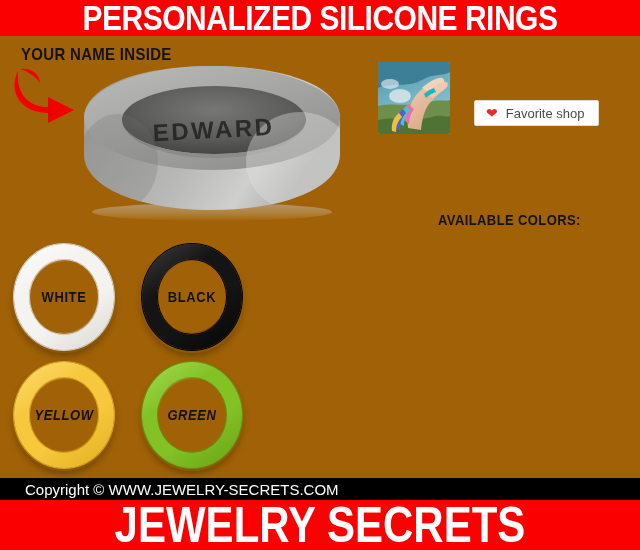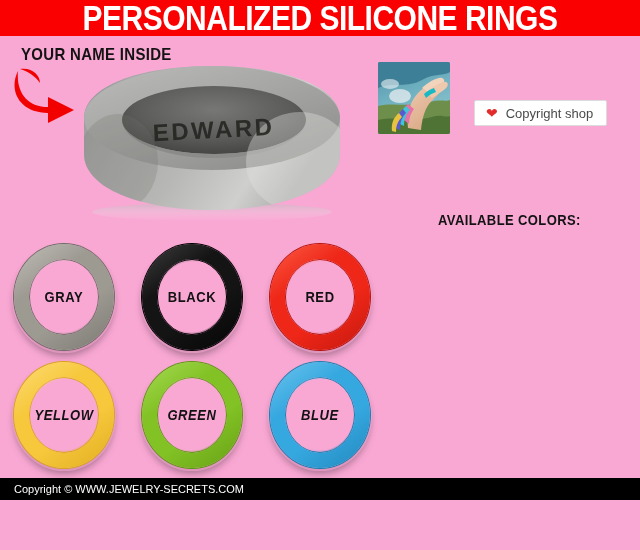--- a/index.html
+++ b/index.html
@@ -7,21 +7,21 @@
     padding: 0;
     background: #ffffff;
   }
   body {
     font-family: "Liberation Sans", sans-serif;
   }
   #page {
     position: relative;
     width: 640px;
     height: 550px;
-    background: #f9a8d4;
+    background: #a16207;
     overflow: hidden;
   }
 
   
   .banner {
     position: absolute;
     left: 0;
     width: 640px;
     background: #fb0000;
     display: flex;
@@ -49,22 +49,22 @@
     left: 0;
     top: 478px;
     width: 640px;
     height: 22px;
     background: #000000;
     display: flex;
     align-items: center;
   }
   #copyright-text {
     color: #ffffff;
-    font-size: 11px;
-    padding-left: 14px;
+    font-size: 15px;
+    padding-left: 25px;
     white-space: nowrap;
     font-family: "Liberation Sans", sans-serif;
   }
 
   
   #your-name-inside {
     position: absolute;
     left: 21px;
     top: 44px;
     font-size: 15px;
@@ -336,69 +336,60 @@
         <path d="M26 58 C24 52, 26 46, 30 42 L36 47 C33 51, 31 56, 31 62 Z" fill="#e86fa8"></path>
         <path d="M22 62 C20 55, 23 48, 28 44 L32 48 C28 52, 26 57, 26 64 Z" fill="#3fc4d8"></path>
         <path d="M18 66 C17 58, 20 51, 25 47 L28 51 C24 55, 22 60, 22 68 Z" fill="#5a5ad0"></path>
         <path d="M14 69 C13 61, 16 55, 21 51 L24 55 C20 59, 18 63, 18 70 Z" fill="#e8c33f"></path>
       </svg>
     </div>
 
 
     <div id="favorite-shop-button">
       <span id="heart-icon" style="color: rgb(226, 43, 43);">❤</span>
-      <span id="favorite-shop-label">Copyright shop</span>
+      <span id="favorite-shop-label">Favorite shop</span>
     </div>
   </div>
 
   <div id="available-colors-label">AVAILABLE COLORS:</div>
 
   <div id="color-grid">
 
     <div class="ring-row row-0">
       <div class="ring-cell">
         <div class="ring-drop" style="box-shadow: rgba(0, 0, 0, 0.22) 0px 6px 10px -3px; background: transparent;"></div>
-        <div class="ring-shape" style="border: 15px solid rgb(157, 154, 146); background: transparent; box-shadow: rgb(111, 109, 103) 0px 0px 0px 1px inset, rgb(111, 109, 103) 0px 0px 0px 1px, rgba(0, 0, 0, 0.16) 0px 4px 6px;"></div>
-        <div class="ring-inner-shadow" style="background: linear-gradient(145deg, rgba(203, 201, 195, 0.8) 0%, rgba(157, 154, 146, 0) 34%, rgba(157, 154, 146, 0) 62%, rgba(111, 109, 103, 0.733) 100%); mask-image: radial-gradient(50% 50%, transparent 0px, transparent 66%, rgb(0, 0, 0) 68%, rgb(0, 0, 0) 100%);"></div>
-        <div class="ring-label" style="color: rgb(18, 18, 18);">GRAY</div>
+        <div class="ring-shape" style="border: 15px solid rgb(244, 243, 240); background: transparent; box-shadow: rgb(207, 205, 200) 0px 0px 0px 1px inset, rgb(207, 205, 200) 0px 0px 0px 1px, rgba(0, 0, 0, 0.16) 0px 4px 6px;"></div>
+        <div class="ring-inner-shadow" style="background: linear-gradient(145deg, rgba(255, 255, 255, 0.8) 0%, rgba(244, 243, 240, 0) 34%, rgba(244, 243, 240, 0) 62%, rgba(207, 205, 200, 0.733) 100%); mask-image: radial-gradient(50% 50%, transparent 0px, transparent 66%, rgb(0, 0, 0) 68%, rgb(0, 0, 0) 100%);"></div>
+        <div class="ring-label" style="color: rgb(18, 18, 18);">WHITE</div>
       </div>
       <div class="ring-cell">
         <div class="ring-drop" style="box-shadow: rgba(0, 0, 0, 0.22) 0px 6px 10px -3px; background: transparent;"></div>
         <div class="ring-shape" style="border: 15px solid rgb(20, 20, 20); background: transparent; box-shadow: rgb(0, 0, 0) 0px 0px 0px 1px inset, rgb(0, 0, 0) 0px 0px 0px 1px, rgba(0, 0, 0, 0.16) 0px 4px 6px;"></div>
         <div class="ring-inner-shadow" style="background: linear-gradient(145deg, rgba(74, 74, 74, 0.8) 0%, rgba(20, 20, 20, 0) 34%, rgba(20, 20, 20, 0) 62%, rgba(0, 0, 0, 0.733) 100%); mask-image: radial-gradient(50% 50%, transparent 0px, transparent 66%, rgb(0, 0, 0) 68%, rgb(0, 0, 0) 100%);"></div>
         <div class="ring-label" style="color: rgb(18, 18, 18);">BLACK</div>
-      </div>
-      <div class="ring-cell">
-        <div class="ring-drop" style="box-shadow: rgba(0, 0, 0, 0.22) 0px 6px 10px -3px; background: transparent;"></div>
-        <div class="ring-shape" style="border: 15px solid rgb(239, 39, 24); background: transparent; box-shadow: rgb(181, 20, 12) 0px 0px 0px 1px inset, rgb(181, 20, 12) 0px 0px 0px 1px, rgba(0, 0, 0, 0.16) 0px 4px 6px;"></div>
-        <div class="ring-inner-shadow" style="background: linear-gradient(145deg, rgba(255, 106, 82, 0.8) 0%, rgba(239, 39, 24, 0) 34%, rgba(239, 39, 24, 0) 62%, rgba(181, 20, 12, 0.733) 100%); mask-image: radial-gradient(50% 50%, transparent 0px, transparent 66%, rgb(0, 0, 0) 68%, rgb(0, 0, 0) 100%);"></div>
-        <div class="ring-label" style="color: rgb(18, 18, 18);">RED</div>
       </div>
     </div>
 
     <div class="ring-row row-1">
       <div class="ring-cell">
         <div class="ring-drop" style="box-shadow: rgba(0, 0, 0, 0.22) 0px 6px 10px -3px; background: transparent;"></div>
         <div class="ring-shape" style="border: 15px solid rgb(247, 200, 60); background: transparent; box-shadow: rgb(217, 164, 23) 0px 0px 0px 1px inset, rgb(217, 164, 23) 0px 0px 0px 1px, rgba(0, 0, 0, 0.16) 0px 4px 6px;"></div>
         <div class="ring-inner-shadow" style="background: linear-gradient(145deg, rgba(255, 225, 132, 0.8) 0%, rgba(247, 200, 60, 0) 34%, rgba(247, 200, 60, 0) 62%, rgba(217, 164, 23, 0.733) 100%); mask-image: radial-gradient(50% 50%, transparent 0px, transparent 66%, rgb(0, 0, 0) 68%, rgb(0, 0, 0) 100%);"></div>
         <div class="ring-label" style="color: rgb(18, 18, 18);">YELLOW</div>
       </div>
       <div class="ring-cell">
         <div class="ring-drop" style="box-shadow: rgba(0, 0, 0, 0.22) 0px 6px 10px -3px; background: transparent;"></div>
         <div class="ring-shape" style="border: 15px solid rgb(130, 194, 37); background: transparent; box-shadow: rgb(95, 148, 17) 0px 0px 0px 1px inset, rgb(95, 148, 17) 0px 0px 0px 1px, rgba(0, 0, 0, 0.16) 0px 4px 6px;"></div>
         <div class="ring-inner-shadow" style="background: linear-gradient(145deg, rgba(177, 224, 97, 0.8) 0%, rgba(130, 194, 37, 0) 34%, rgba(130, 194, 37, 0) 62%, rgba(95, 148, 17, 0.733) 100%); mask-image: radial-gradient(50% 50%, transparent 0px, transparent 66%, rgb(0, 0, 0) 68%, rgb(0, 0, 0) 100%);"></div>
         <div class="ring-label" style="color: rgb(18, 18, 18);">GREEN</div>
       </div>
-      <div class="ring-cell">
-        <div class="ring-drop" style="box-shadow: rgba(0, 0, 0, 0.22) 0px 6px 10px -3px; background: transparent;"></div>
-        <div class="ring-shape" style="border: 15px solid rgb(54, 168, 224); background: transparent; box-shadow: rgb(27, 125, 176) 0px 0px 0px 1px inset, rgb(27, 125, 176) 0px 0px 0px 1px, rgba(0, 0, 0, 0.16) 0px 4px 6px;"></div>
-        <div class="ring-inner-shadow" style="background: linear-gradient(145deg, rgba(124, 203, 240, 0.8) 0%, rgba(54, 168, 224, 0) 34%, rgba(54, 168, 224, 0) 62%, rgba(27, 125, 176, 0.733) 100%); mask-image: radial-gradient(50% 50%, transparent 0px, transparent 66%, rgb(0, 0, 0) 68%, rgb(0, 0, 0) 100%);"></div>
-        <div class="ring-label" style="color: rgb(18, 18, 18);">BLUE</div>
-      </div>
     </div>
   </div>
 
   <div id="copyright-bar" style="background: rgb(0, 0, 0);">
     <div id="copyright-text" style="color: rgb(255, 255, 255);">Copyright © WWW.JEWELRY-SECRETS.COM</div>
   </div>
 
+  <div class="banner" id="bottom-banner" style="background: rgb(251, 0, 0);">
+    <div class="banner-text" style="color: rgb(255, 255, 255);">JEWELRY SECRETS</div>
+  </div>
 
 </div>
 
 </body></html>

